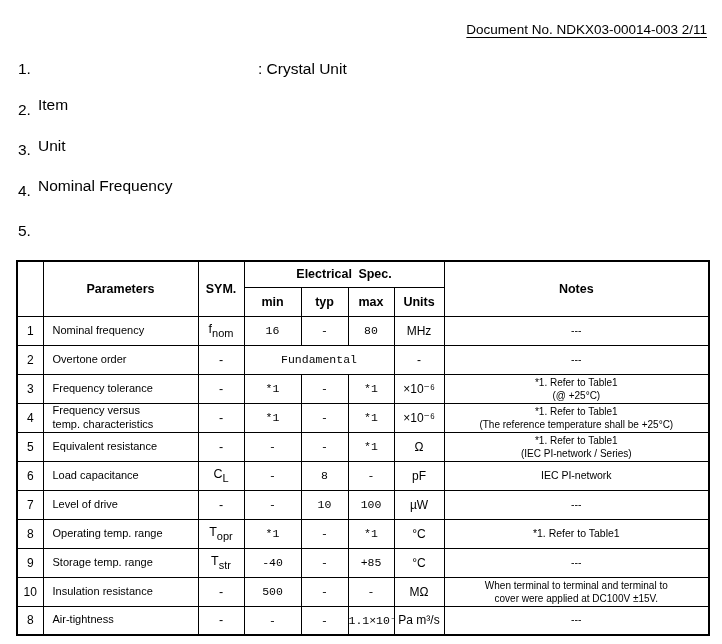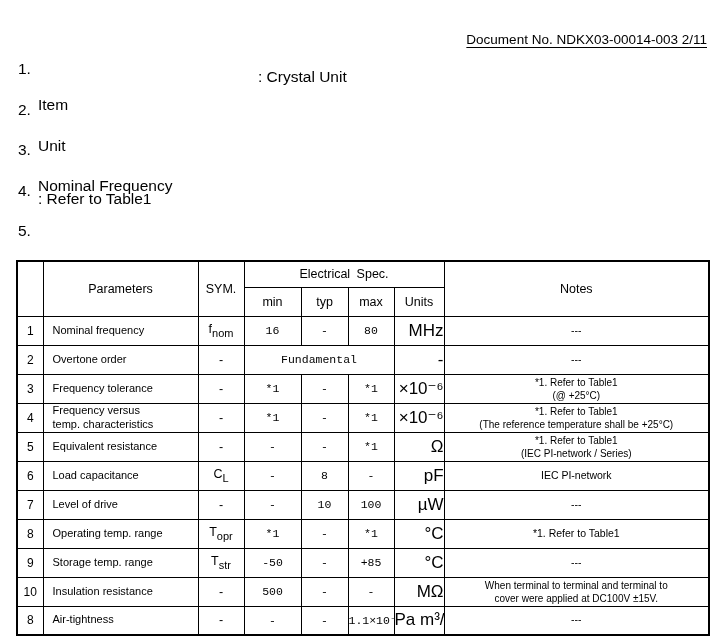--- a/index.html
+++ b/index.html
@@ -3,52 +3,52 @@
 <meta charset="utf-8">
 <style>
   * { margin:0; padding:0; box-sizing:border-box; }
   html,body { background:#fff; }
   body {
     width:722px; height:644px; position:relative; overflow:hidden;
     font-family:"Liberation Sans","DejaVu Sans",sans-serif;
     color:#000;
   }
   .doc-number {
-    position:absolute; top:32px; right:15px;
+    position:absolute; top:22px; right:15px;
     font-size:13.5px;
     text-decoration:underline;
     text-underline-offset:3px;
   }
   .items { position:absolute; top:60px; left:18px; width:690px; }
   .list-item { display:flex; height:18px; margin-bottom:22.5px; font-size:15.5px; }
   .list-item .num   { width:20px; flex:0 0 auto; }
   .list-item .label { width:220px; flex:0 0 auto;margin-top:36px; }
-  .list-item .value { flex:1 1 auto;margin-top:8px; }
+  .list-item .value { flex:1 1 auto; }
 
   table.spec-table {
     position:absolute; top:260px; left:16px; width:692px;
     border-collapse:collapse; table-layout:fixed;
     border:2px solid #000;
   }
   .spec-table th, .spec-table td {
     border:1.5px solid #000;
     text-align:center; vertical-align:middle;
     padding:0; overflow:hidden;
   }
   .spec-table thead tr.h1 { height:26px; }
   .spec-table thead tr.h2 { height:29px; }
   .spec-table tbody tr    { height:29px; }
-  .spec-table th { font-weight:normal; font-size:12.5px; }
+  .spec-table th { font-weight:bold; font-size:12.5px; }
   .spec-table th.elec { word-spacing:3px; }
   td.no    { font-size:12px; }
   td.param { text-align:left; padding-left:9px; font-size:11px; line-height:1.25; }
   td.sym   { font-size:12.5px; }
   td.sym sub, td.param sub { font-size:11px; }
   td.spec  { font-size:11.5px; white-space:nowrap;font-family:Liberation Mono, monospace; }
-  td.units { font-size:17px; white-space:nowrap;text-align:right; }
+  td.units { font-size:12px; white-space:nowrap; }
   td.notes { font-size:10.5px; line-height:1.3; }
   td.notes.small { font-size:10px; }
 </style>
 </head>
 <body>
 
 <div class="doc-number">Document No. NDKX03-00014-003 2/11</div>
 
 <div class="items">
   <div class="list-item">
@@ -59,21 +59,20 @@
   <div class="list-item">
     <span class="num">2.</span>
     <span class="label">Unit</span>
   </div>
   <div class="list-item">
     <span class="num">3.</span>
     <span class="label">Nominal Frequency</span>
   </div>
   <div class="list-item">
     <span class="num">4.</span>
-    <span class="value">: Refer to Table1</span>
   </div>
   <div class="list-item">
     <span class="num">5.</span>
     <span class="value"></span>
   </div>
 </div>
 
 <table class="spec-table">
   <colgroup>
     <col style="width:26px">
@@ -176,21 +175,21 @@
         <td class="spec">*1</td>
         <td class="spec">-</td>
         <td class="spec">*1</td>
         <td class="units">°C</td>
         <td class="notes">*1. Refer to Table1</td>
       </tr>
       <tr>
         <td class="no">9</td>
         <td class="param">Storage temp. range</td>
         <td class="sym">T<sub>str</sub></td>
-        <td class="spec">-50</td>
+        <td class="spec">-40</td>
         <td class="spec">-</td>
         <td class="spec">+85</td>
         <td class="units">°C</td>
         <td class="notes">---</td>
       </tr>
       <tr>
         <td class="no">10</td>
         <td class="param">Insulation resistance</td>
         <td class="sym">-</td>
         <td class="spec">500</td>

